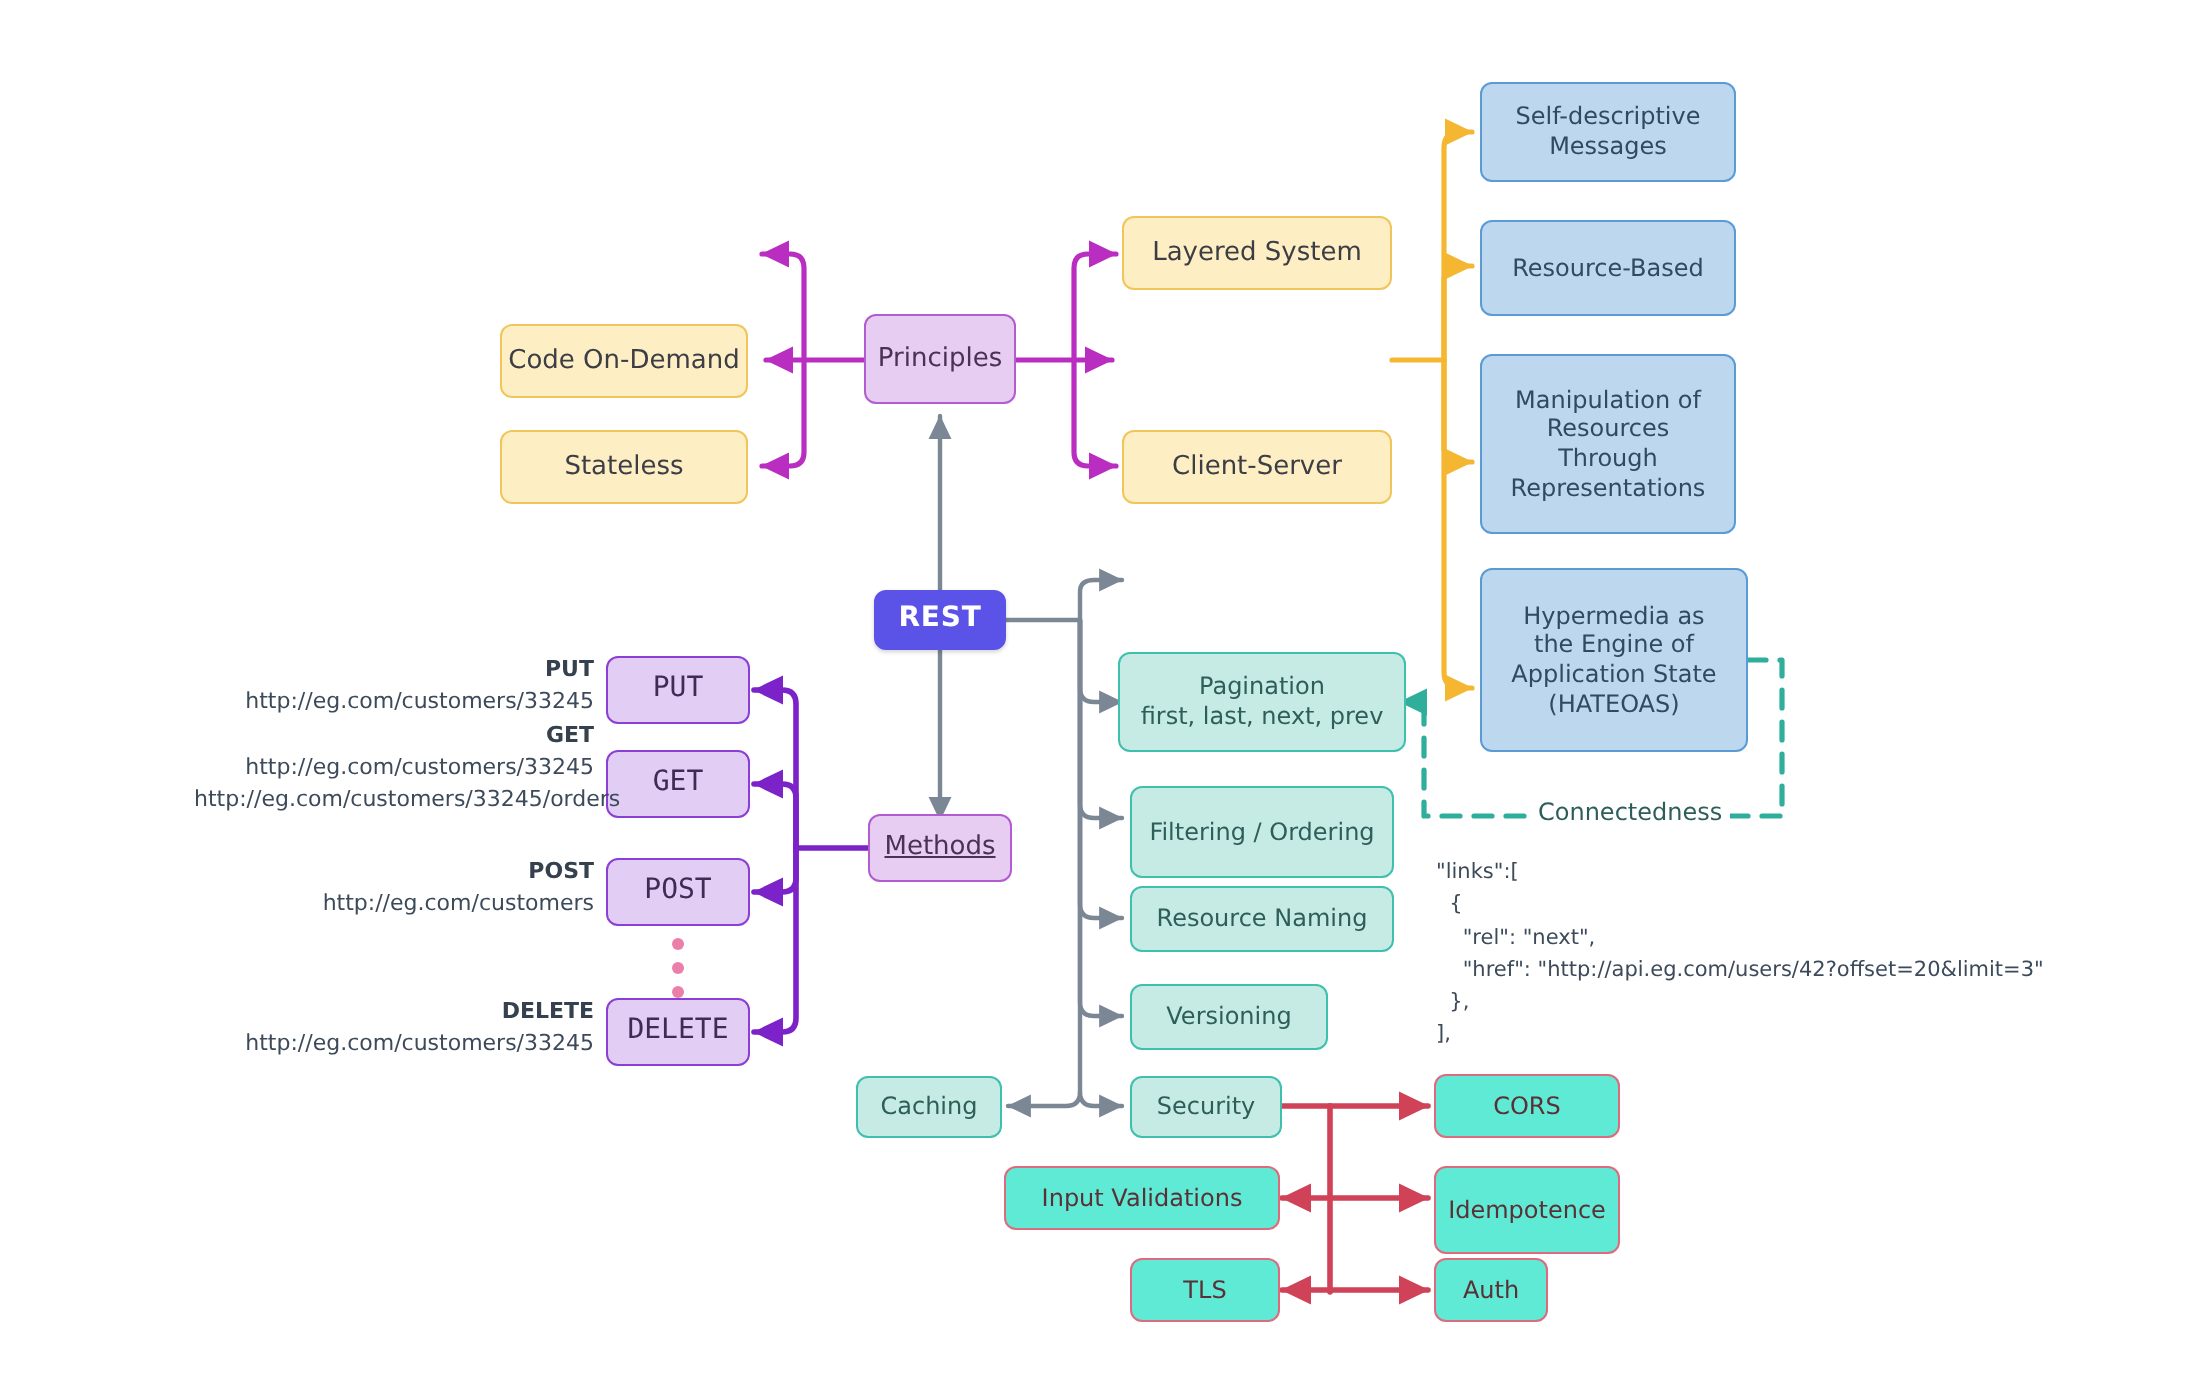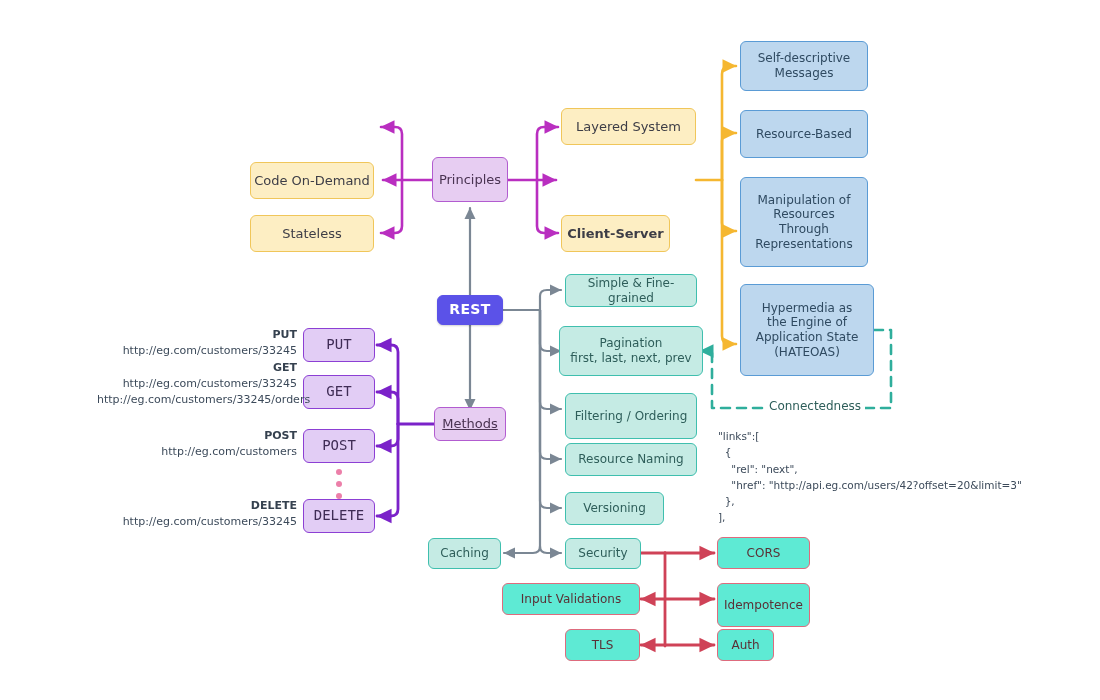--- a/index.html
+++ b/index.html
@@ -130,21 +130,21 @@
     <span>Stateless</span>
   </div>
 
   <div class="node n-violet fs13" style="left:432px;top:157px;width:76px;height:45px;">
     <span>Principles</span>
   </div>
 
   <div class="node n-yellow fs13" style="left:561px;top:108px;width:135px;height:37px;">
     <span>Layered System</span>
   </div>
-  <div class="node n-yellow fs13" style="left:561px;top:215px;width:109px;height:37px;font-weight:bold;">
+  <div class="node n-yellow fs13" style="left:561px;top:215px;width:135px;height:37px;">
     <span>Client-Server</span>
   </div>
 
   <div class="node n-blue fs12" style="left:740px;top:41px;width:128px;height:50px;">
     <span style="white-space:pre-line;">Self-descriptive
 Messages</span>
   </div>
   <div class="node n-blue fs12" style="left:740px;top:110px;width:128px;height:48px;">
     <span style="white-space:pre-line;">Resource-Based</span>
   </div>
@@ -202,23 +202,20 @@
   <div class="urlblock" style="left:97px;top:428px;width:200px;">
     <div class="m">POST</div>
     <div>http://eg.com/customers</div>
   </div>
 
   <div class="urlblock" style="left:97px;top:498px;width:200px;">
     <div class="m">DELETE</div>
     <div>http://eg.com/customers/33245</div>
   </div>
 
-  <div class="node n-teal fs12" style="left:565px;top:274px;width:132px;height:33px;">
-    <span style="white-space:pre-line;">Simple &amp; Fine-grained</span>
-  </div>
   <div class="node n-teal fs12" style="left:559px;top:326px;width:144px;height:50px;">
     <span style="white-space:pre-line;">Pagination
 first, last, next, prev</span>
   </div>
   <div class="node n-teal fs12" style="left:565px;top:393px;width:132px;height:46px;">
     <span style="white-space:pre-line;">Filtering / Ordering</span>
   </div>
   <div class="node n-teal fs12" style="left:565px;top:443px;width:132px;height:33px;">
     <span style="white-space:pre-line;">Resource Naming</span>
   </div>

